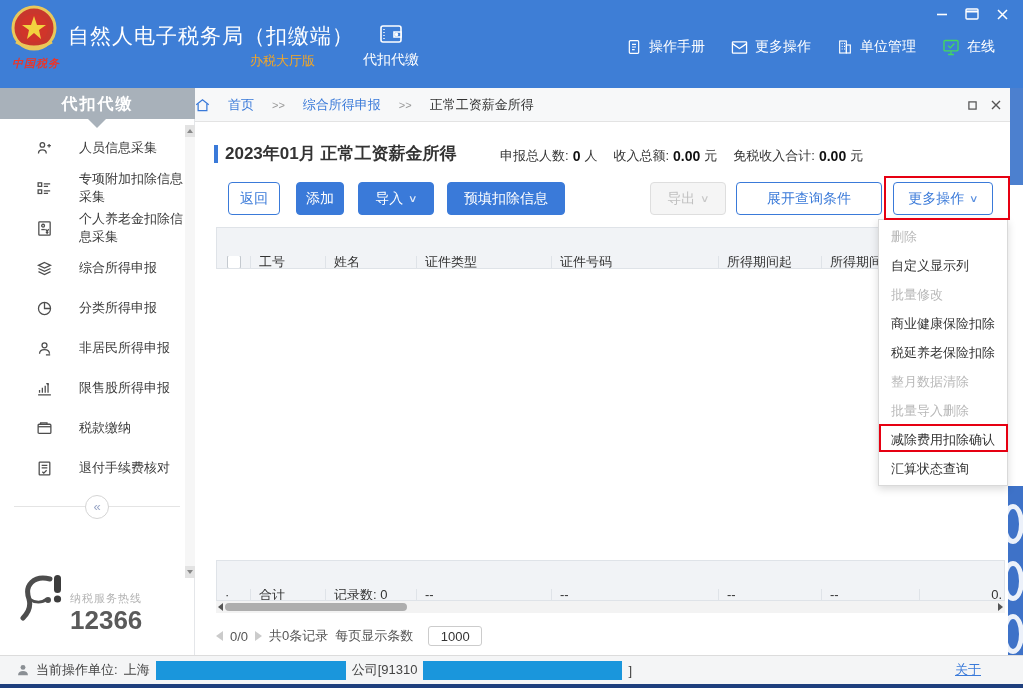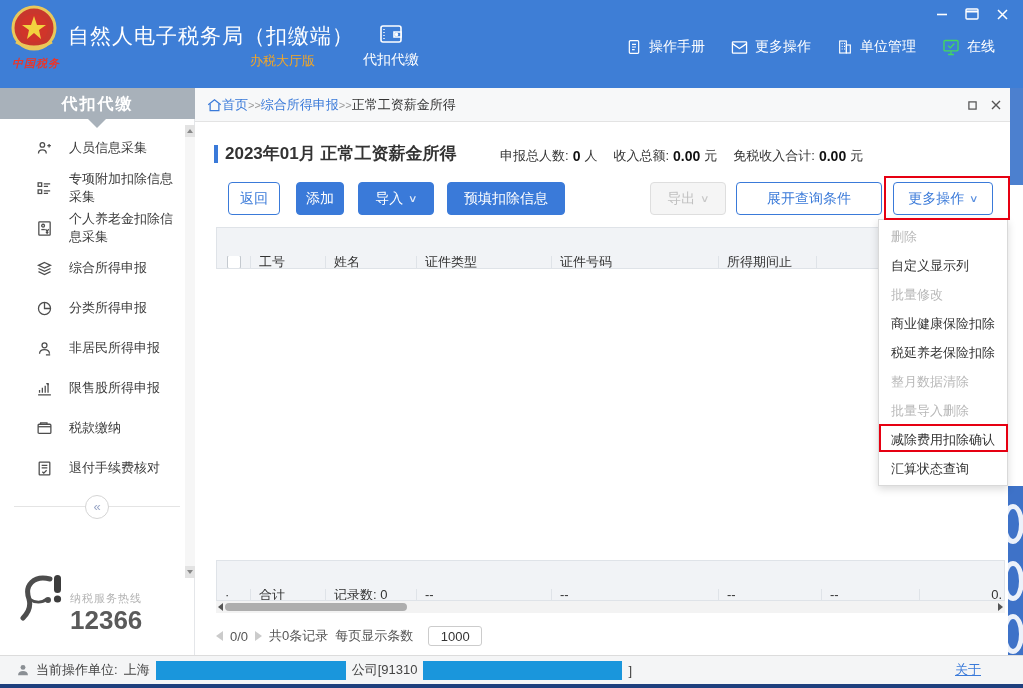--- a/index.html
+++ b/index.html
@@ -26,37 +26,37 @@
   .header-menu { position:absolute; right:28px; top:38px; display:flex; gap:26px; align-items:center; }
   .hmenu-item { display:flex; align-items:center; gap:7px; color:#fff; font-size:14px; cursor:pointer; }
 
   
   .sidebar { position:absolute; left:0; top:88px; width:195px; height:567px; background:#fff; border-right:1px solid #e4e6e9; }
   .sidebar-head { position:absolute; left:0; top:0; width:195px; height:31px; background:#a8b1ba;
     color:#fff; font-size:16px; font-weight:bold; text-align:center; line-height:31px; letter-spacing:2px; }
   .sidebar-head-tri { position:absolute; left:88px; top:31px; width:0; height:0;
     border-left:9px solid transparent; border-right:9px solid transparent; border-top:9px solid #a8b1ba; }
   .side-menu { position:absolute; left:0; top:40px; width:185px; }
-  .side-item { height:40px; display:flex; align-items:center; gap:16px; padding-left:36px;
+  .side-item { height:40px; display:flex; align-items:center; gap:26px; padding-left:36px;
     font-size:13px; color:#3a3a3a; cursor:pointer; }
   .side-item .icn { color:#4d4d4d; flex:0 0 auto; }
   .side-scroll { position:absolute; left:185px; top:37px; width:10px; height:453px; background:#f6f6f6; }
   .side-scroll .arr { position:absolute; left:0; width:10px; height:12px; background:#e3e3e3; }
   .tri-up { position:absolute; left:2px; top:4px; width:0; height:0; border-left:3px solid transparent; border-right:3px solid transparent; border-bottom:4px solid #888; }
   .tri-dn { position:absolute; left:2px; top:4px; width:0; height:0; border-left:3px solid transparent; border-right:3px solid transparent; border-top:4px solid #888; }
   .collapse-line { position:absolute; left:14px; top:418px; width:166px; border-top:1px solid #e4e4e4; }
   .collapse-btn { position:absolute; left:85px; top:407px; width:24px; height:24px; border:1px solid #d5d5d5;
     border-radius:50%; background:#fff; color:#9aa7c7; font-size:13px; text-align:center; line-height:22px; cursor:pointer; }
   .hotline { position:absolute; left:20px; top:485px; width:160px; height:70px; }
   .hotline-label { position:absolute; left:50px; top:18px; font-size:11px; color:#b3b3b3; letter-spacing:1px; }
   .hotline-number { position:absolute; left:50px; top:32px; font-size:26px; font-weight:bold; color:#5a5a5a; }
 
   
   .breadcrumb-bar { position:absolute; left:195px; top:88px; width:828px; height:34px;
-    background:#f7f8f9; border-bottom:1px solid #e3e3e3; display:flex; align-items:center; padding-left:12px; gap:0; font-size:13px; }
+    background:#f7f8f9; border-bottom:1px solid #e3e3e3; display:flex; align-items:center; padding-left:0; gap:18px; font-size:13px; }
   .bc-link { color:#3a7ad9; cursor:pointer; }
   .bc-sep { color:#999; font-size:11px; }
   .bc-current { color:#333; }
   .bc-controls { position:absolute; right:22px; top:0; height:34px; display:flex; align-items:center; gap:14px; }
 
   
   .main-bg { position:absolute; left:195px; top:122px; width:828px; height:533px; background:#fff; }
   .period-row { position:absolute; left:214px; top:142px; display:flex; align-items:center; }
   .period-bar { width:4px; height:18px; background:#3a7ad9; margin-right:7px; }
   .period-title { font-size:17px; font-weight:bold; color:#333; }
@@ -407,20 +407,21 @@
   </div>
 
   <div class="tbl-header">
     <div class="cell cb" style="width:34px">
       <div class="checkbox"></div>
     </div>
     <div class="cell" style="width:75px">工号</div>
     <div class="cell" style="width:91px">姓名</div>
     <div class="cell" style="width:135px">证件类型</div>
     <div class="cell" style="width:167px">证件号码</div>
+    <div class="cell" style="width:103px">所得期间起</div>
     <div class="cell" style="width:98px">所得期间止</div>
     <div class="cell" style="flex:1"></div>
   </div>
 
   <div class="tbl-footer">
     <div class="cell" style="width:34px">·</div>
     <div class="cell" style="width:75px">合计</div>
     <div class="cell" style="width:91px">记录数: 0</div>
     <div class="cell" style="width:135px">--</div>
     <div class="cell" style="width:167px">--</div>

